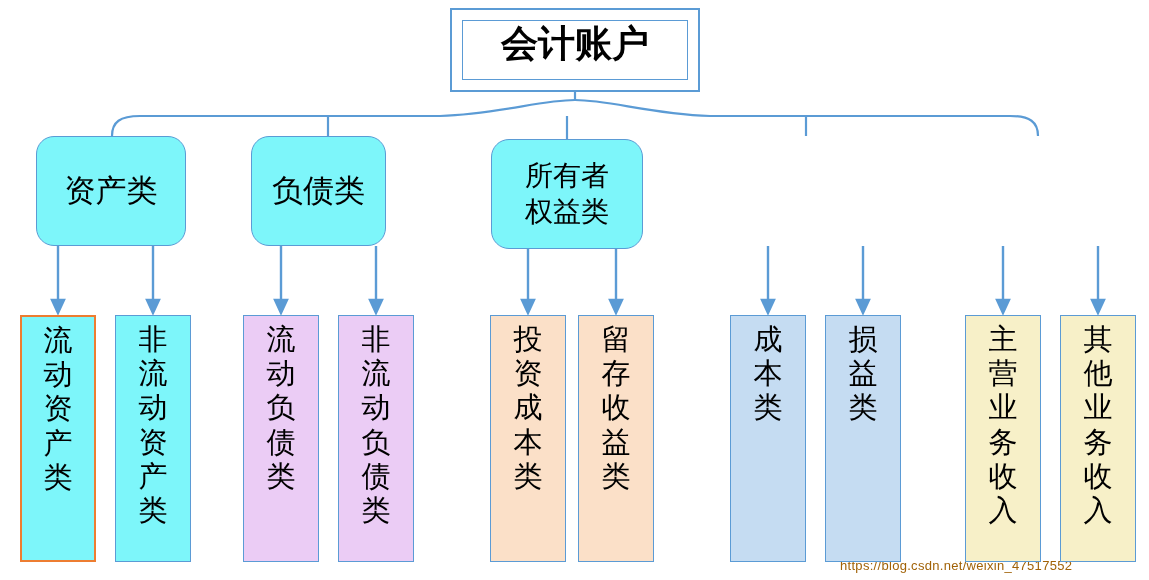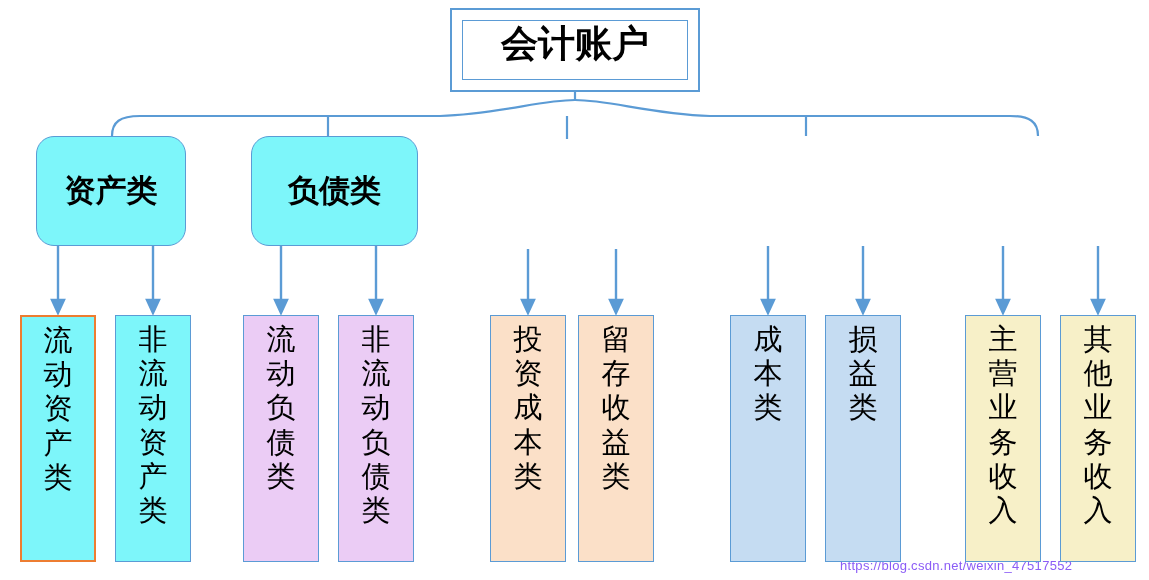--- a/index.html
+++ b/index.html
@@ -64,21 +64,21 @@
     background: #7DF6FA;
     border: 1px solid #5B9BD5;
     border-radius: 18px;
     display: flex;
     align-items: center;
     justify-content: center;
     z-index: 3;
   }
   .cat-label {
     font-family: "DejaVu Sans", "Liberation Sans", sans-serif;
-    font-weight: bold;
+    font-weight: normal;
     font-size: 31px;
     line-height: 1.22;
     color: #000000;
     text-align: center;
     white-space: pre-line;
   }
   .cat-label.two-line {
     font-size: 28px;
     line-height: 1.30;
   }
@@ -109,21 +109,21 @@
     display: block;
   }
 
   
   .watermark {
     position: absolute;
     left: 840px;
     top: 558px;
     font-family: "Liberation Sans", sans-serif;
     font-size: 13px;
-    color: #8b5cf6;
+    color: #a16207;
     white-space: nowrap;
     z-index: 1;
     letter-spacing: 0.3px;
   }
 </style>
 </head>
 <body>
 
 <div id="canvas">
 
@@ -169,22 +169,26 @@
 
   <div class="root-box">
     <div class="root-inner">
       <div class="root-label">会计账户</div>
     </div>
   </div>
 
   <div class="cat-box" style="left:36px;  top:136px; width:150px; height:110px;">
     <div class="cat-label">资产类</div>
   </div>
-  <div class="cat-box" style="left:251px; top:136px; width:167px; height:110px;">
+  <div class="cat-box" style="left:251px; top:136px; width:135px; height:110px;">
     <div class="cat-label">负债类</div>
+  </div>
+  <div class="cat-box" style="left:491px; top:139px; width:152px; height:110px;">
+    <div class="cat-label two-line">所有者
+权益类</div>
   </div>
 
   <div class="leaf-box accent-orange" style="left:20px;  top:315px; width:76px; height:247px; background:#7DF6FA;">
     <div class="leaf-label vtext">
         <span>流</span>
         <span>动</span>
         <span>资</span>
         <span>产</span>
         <span>类</span>
       </div>

